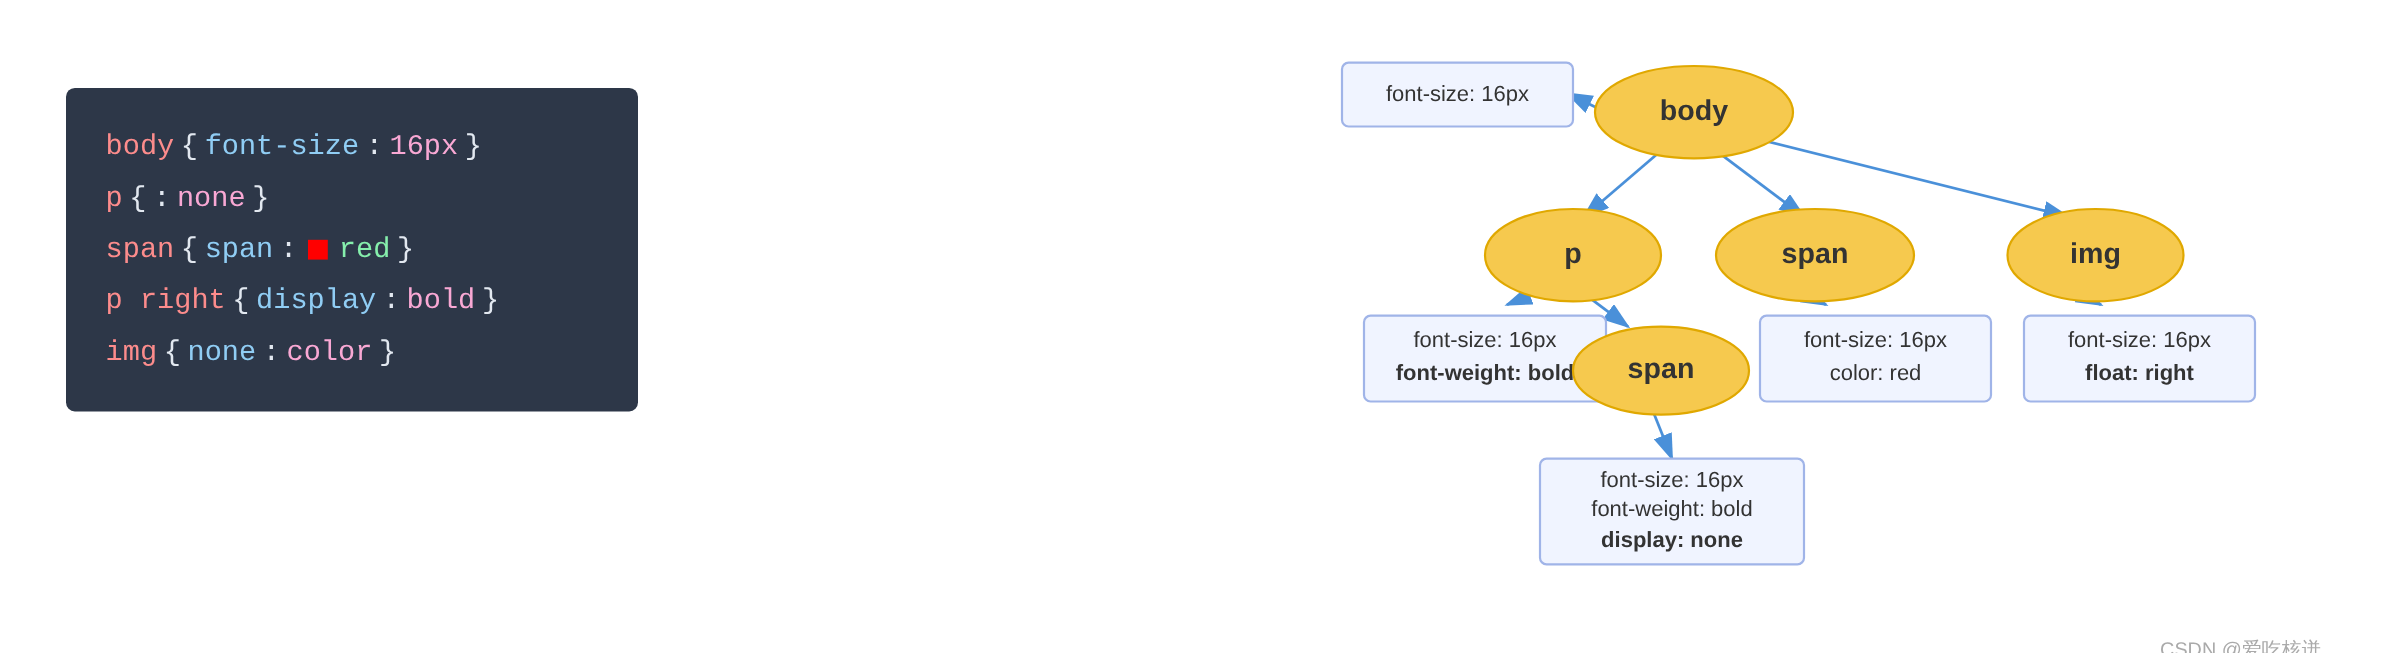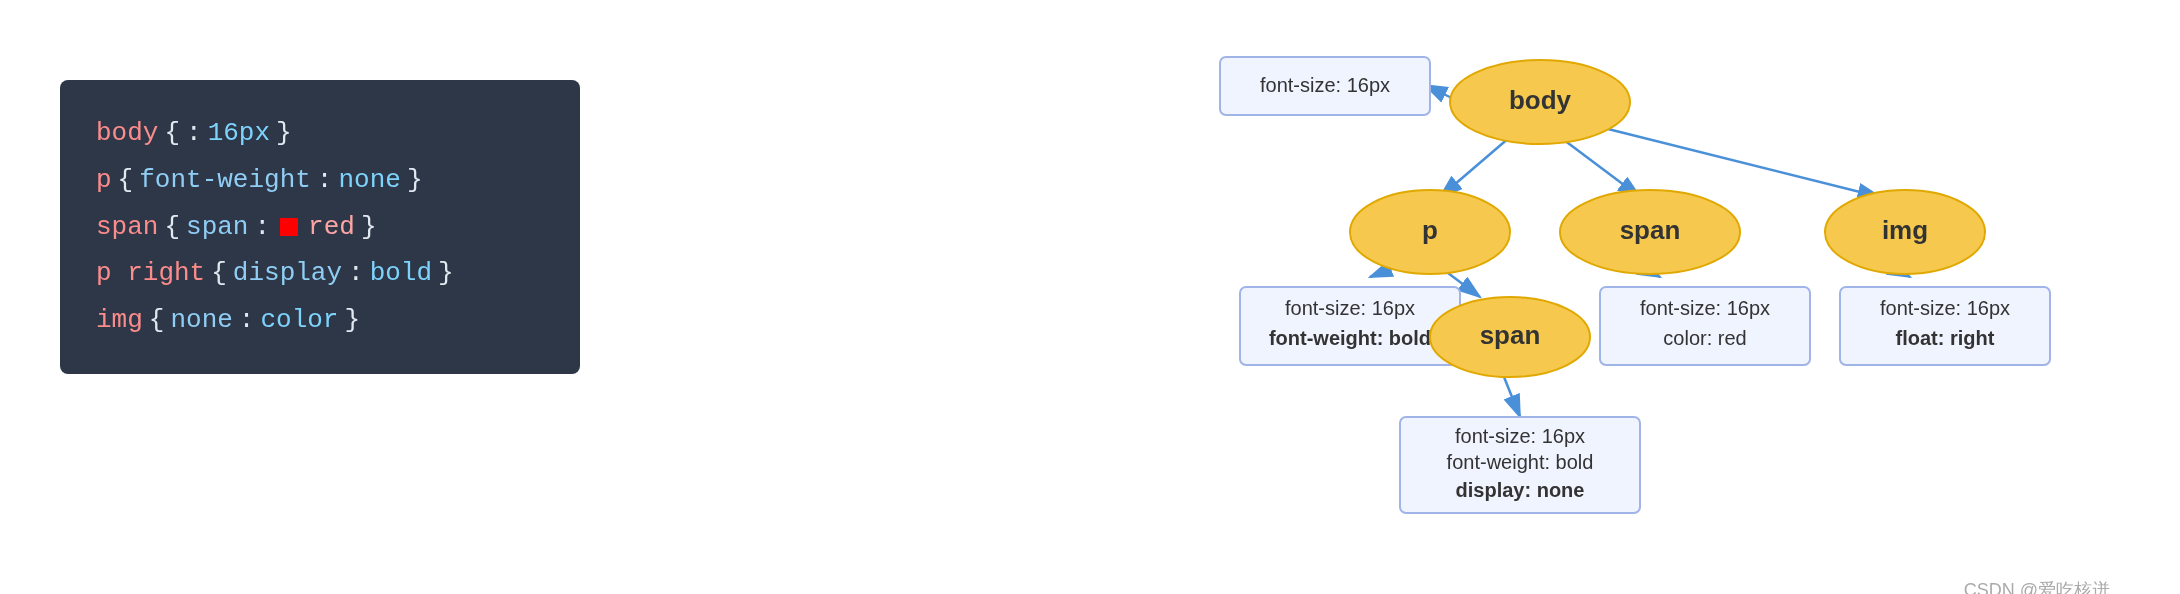--- a/index.html
+++ b/index.html
@@ -35,22 +35,22 @@
       line-height: 1.8;
       display: flex;
       align-items: center;
       gap: 6px;
     }
 
     .kw-selector { color: #fc8c8c; }
     .kw-brace { color: #e2e8f0; }
     .kw-prop { color: #90cdf4; }
     .kw-colon { color: #e2e8f0; }
-    .kw-value { color: #7dd3fc; }
-    .kw-red-value { color: #fca5a5; }
+    .kw-value { color: #f9a8d4; }
+    .kw-red-value { color: #86efac; }
     .color-swatch {
       display: inline-block;
       width: 18px;
       height: 18px;
       background: red;
       vertical-align: middle;
       margin: 0 4px;
     }
 
     
@@ -82,28 +82,28 @@
   </style>
 </head>
 <body>
 
 <div class="main-container">
 
   <div class="code-panel">
     <div class="code-line">
       <span class="kw-selector">body</span>
       <span class="kw-brace">{</span>
+      <span class="kw-prop">font-size</span>
       <span class="kw-colon">:</span>
       <span class="kw-value">16px</span>
       <span class="kw-brace">}</span>
     </div>
     <div class="code-line">
       <span class="kw-selector">p</span>
       <span class="kw-brace">{</span>
-      <span class="kw-prop">font-weight</span>
       <span class="kw-colon">:</span>
       <span class="kw-value">none</span>
       <span class="kw-brace">}</span>
     </div>
     <div class="code-line">
       <span class="kw-selector">span</span>
       <span class="kw-brace">{</span>
       <span class="kw-prop">span</span>
       <span class="kw-colon">:</span>
       <span class="color-swatch"></span>

